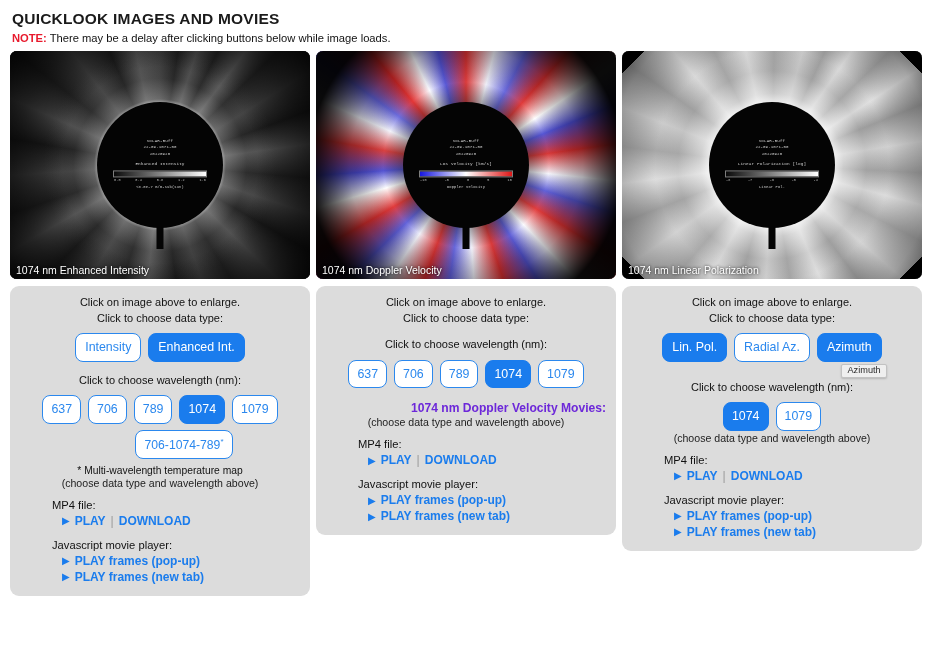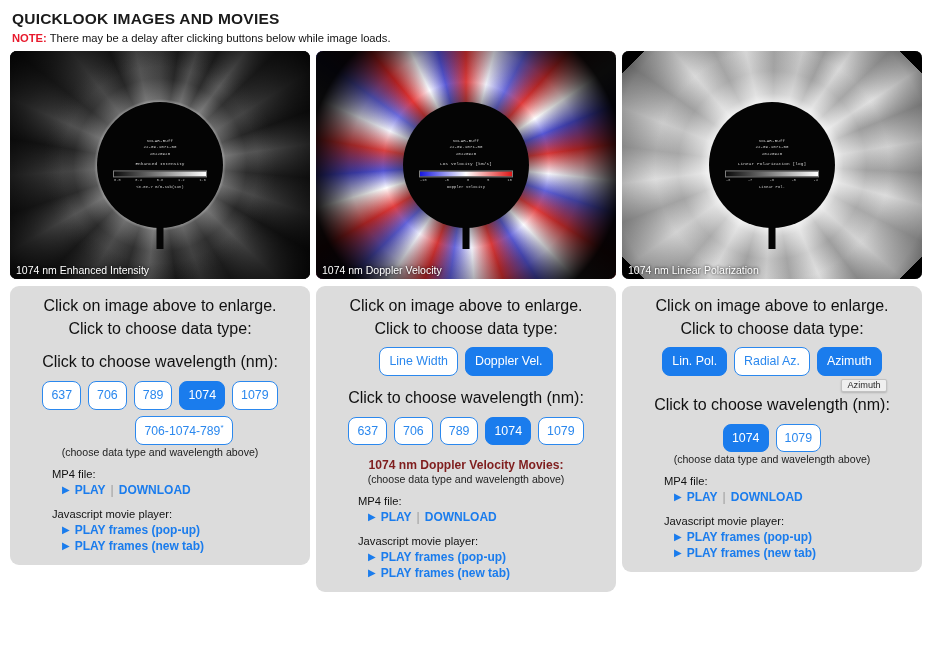--- a/index.html
+++ b/index.html
@@ -191,21 +191,21 @@
   
   .panel {
     background: #dcdcdc;
     border-radius: 9px;
     padding: 9px 10px 12px 10px;
     box-sizing: border-box;
     width: 300px;
   }
   .panel-line {
     text-align: center;
-    font-size: 16px;
+    font-size: 11px;
     color: #111111;
     line-height: 1.42;
   }
   .btn-row {
     display: flex;
     justify-content: center;
     gap: 7px;
     flex-wrap: nowrap;
   }
   .btn-row.r1 { margin-top: 7px; }
@@ -247,24 +247,24 @@
     border-radius: 2px;
     color: #2b2b2b;
     font-size: 9.2px;
     padding: 1px 5px;
     white-space: nowrap;
     box-shadow: 0 1px 2px rgba(0,0,0,0.18);
     z-index: 20;
   }
 
   .movies-title {
-    text-align: center;
+    text-align: right;
     font-size: 12.1px;
     font-weight: bold;
-    color: #7f1d1d;
+    color: #6d28d9;
     margin-top: 13px;
   }
   .movies-sub {
     text-align: center;
     font-size: 10.6px;
     color: #222222;
     margin-top: 1px;
   }
   .links-block { margin: 10px 0 0 32px; }
   .link-label {
@@ -325,35 +325,40 @@
           </div>
           <div class="cbar-foot">&lt;8.0e-7 B/B-sub(sun)</div>
         </div>
         <div class="img-caption">1074 nm Enhanced Intensity</div>
       </div>
 
       <div class="panel">
         <div class="panel-line">Click on image above to enlarge.</div>
         <div class="panel-line">Click to choose data type:</div>
 
+        <div class="btn-row r1">
+          <button class="btn">Intensity</button>
+          <button class="btn active">Enhanced Int.</button>
+        </div>
 
         <div class="panel-line" style="margin-top:11px;">Click to choose wavelength (nm):</div>
 
         <div class="btn-row r1">
           <button class="btn wl">637</button>
           <button class="btn wl">706</button>
           <button class="btn wl">789</button>
           <button class="btn wl active">1074</button>
           <button class="btn wl">1079</button>
         </div>
 
         <div class="btn-row r2">
           <button class="btn multi"><span>706-1074-789</span><span class="sup">*</span></button>
         </div>
 
+        <div class="footnote">* Multi-wavelength temperature map</div>
 
         <div class="movies-sub">(choose data type and wavelength above)</div>
 
         <div class="links-block">
           <div class="link-label">MP4 file:</div>
           <div class="link-row">
             <span class="tri">▶</span>
             <a class="mlink">PLAY</a>
             <span class="sep">|</span>
             <a class="mlink">DOWNLOAD</a>
@@ -392,24 +397,20 @@
           </div>
           <div class="cbar-foot">Doppler velocity</div>
         </div>
         <div class="img-caption">1074 nm Doppler Velocity</div>
       </div>
 
       <div class="panel">
         <div class="panel-line">Click on image above to enlarge.</div>
         <div class="panel-line">Click to choose data type:</div>
 
-        <div class="btn-row r1">
-          <button class="btn">Line Width</button>
-          <button class="btn active">Doppler Vel.</button>
-        </div>
 
         <div class="panel-line" style="margin-top:11px;">Click to choose wavelength (nm):</div>
 
         <div class="btn-row r1">
           <button class="btn wl">637</button>
           <button class="btn wl">706</button>
           <button class="btn wl">789</button>
           <button class="btn wl active">1074</button>
           <button class="btn wl">1079</button>
         </div>

